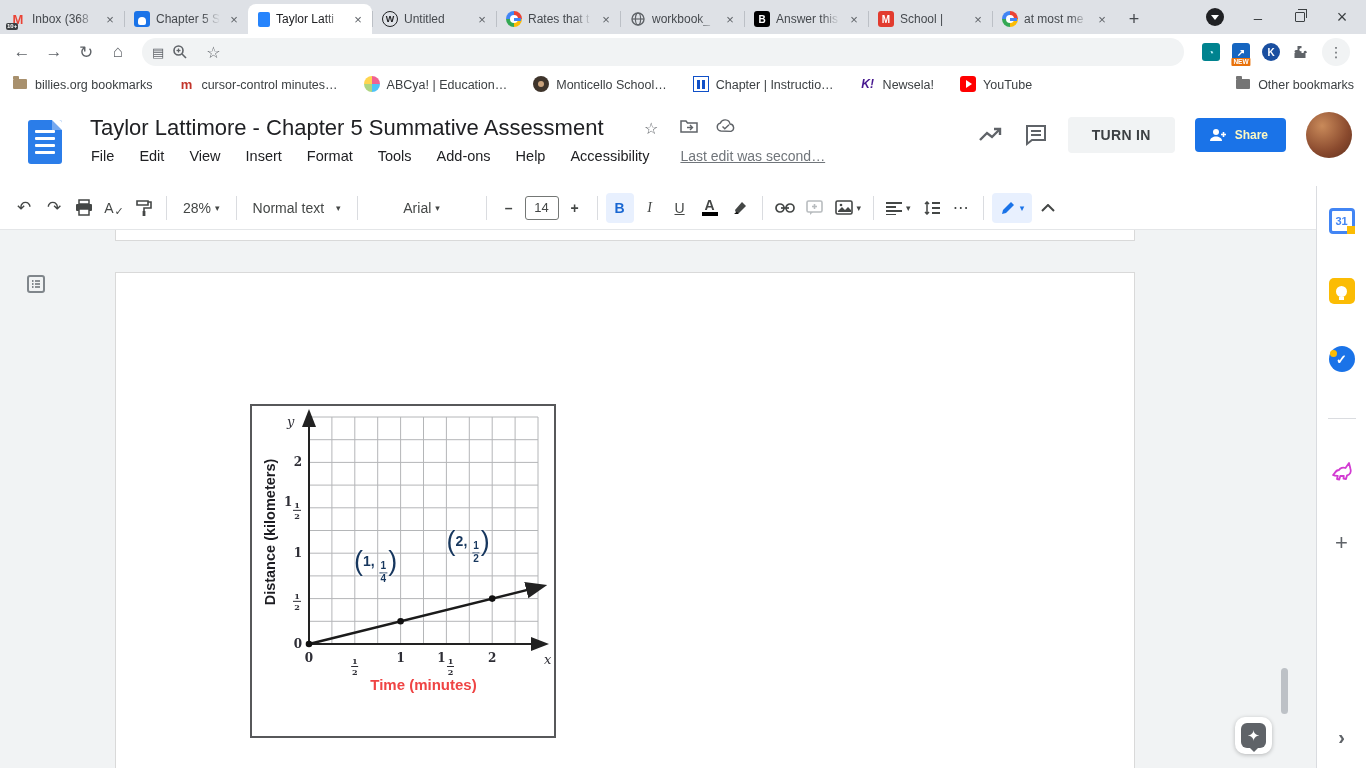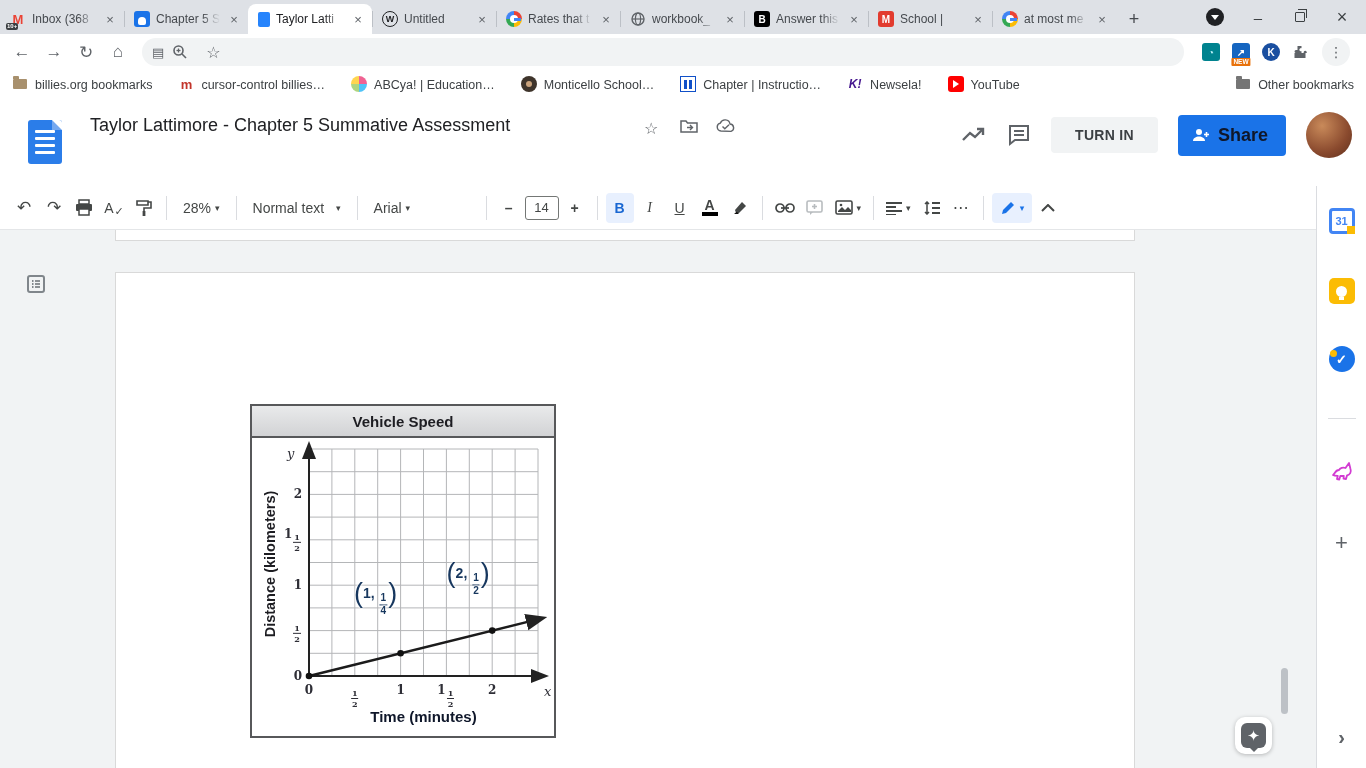--- a/index.html
+++ b/index.html
@@ -67,38 +67,38 @@
   .bm-kahoot { color:#46178f; font-size:12px; font-style:italic; }
   .bm-yt { background:#f00; border-radius:3px; position:relative; }
   .bm-yt::after { content:""; width:0; height:0; border-left:6px solid #fff; border-top:4px solid transparent; border-bottom:4px solid transparent; display:block; margin-left:1px; }
   #other-bookmarks { margin-left:auto; }
 
   
   #docsheader { position:absolute; left:0; top:98px; width:1366px; height:88px; background:#fff; }
   #docs-logo { position:absolute; left:28px; top:22px; width:34px; height:44px; background:#2b7de9; border-radius:3px; display:flex; flex-direction:column; gap:4px; justify-content:center; padding:0 7px; }
   #docs-logo i { height:3px; background:#fff; border-radius:1px; display:block; }
   #docs-logo::after { content:""; position:absolute; right:0; top:0; border-style:solid; border-width:0 10px 10px 0; border-color:#fff #fff #74a8f0 #74a8f0; border-radius:0 3px 0 0; }
-  #doc-title { position:absolute; left:90px; top:17px; font-size:18px; color:#202124; }
+  #doc-title { position:absolute; left:90px; top:17px; font-size:22px; color:#202124; }
   .title-ic { position:absolute; top:21px; color:#5f6368; font-size:16px; }
   #menubar { position:absolute; left:91px; top:50px; display:flex; gap:25px; font-size:14.5px; color:#202124; align-items:center; }
   .menu-item { cursor:pointer; }
   #last-edit { color:#70757a; text-decoration:underline; margin-left:6px; font-size:14px; }
   #hdr-right { position:absolute; right:14px; top:14px; display:flex; align-items:center; gap:20px; }
   #turnin-btn { background:#f1f3f4; color:#3c4043; font-weight:600; font-size:14px; letter-spacing:.3px; border:none; border-radius:4px; padding:10px 24px; cursor:pointer; }
-  #share-btn { background:#1a73e8; color:#0f172a; font-weight:600; font-size:18px; border:none; border-radius:4px; padding:10px 18px 10px 14px; display:flex; align-items:center; gap:8px; cursor:pointer; }
+  #share-btn { background:#1a73e8; color:#fef9c3; font-weight:600; font-size:12px; border:none; border-radius:4px; padding:10px 18px 10px 14px; display:flex; align-items:center; gap:8px; cursor:pointer; }
   #avatar { width:46px; height:46px; border-radius:50%; background:radial-gradient(circle at 35% 30%, #c98a5a, #8a4a2e 60%, #5d2f1c); cursor:pointer; }
   .hicon { color:#5f6368; }
 
   
   #toolbar { position:absolute; left:0; top:186px; width:1366px; height:44px; background:#fff; border-bottom:1px solid #e4e6e8; display:flex; align-items:center; padding:0 10px; gap:2px; color:#444746; }
   .tbtn { height:30px; min-width:28px; border-radius:4px; display:flex; align-items:center; justify-content:center; gap:4px; padding:0 4px; font-size:14px; cursor:pointer; }
   .tsep { width:1px; height:24px; background:#dadce0; margin:0 6px; flex:none; }
   .tcaret { font-size:9px; color:#444746; }
   .tb-text { font-size:14px; color:#444746; }
-  #zoom-select { padding:0 8px; } #style-select { width:104px; justify-content:space-between; padding:0 8px; } #font-select { width:112px; justify-content:flex-start; padding:0 8px; }
+  #zoom-select { padding:0 8px; } #style-select { width:104px; justify-content:space-between; padding:0 8px; } #font-select { width:112px; justify-content:center; padding:0 8px; }
   #font-size-box { width:34px; height:24px; border:1px solid #747775; border-radius:3px; display:flex; align-items:center; justify-content:center; font-size:13px; }
   #bold-btn { background:#e8f0fe; color:#1967d2; font-weight:bold; width:28px; }
   #italic-btn { font-style:italic; font-family:"Liberation Serif",serif; }
   #underline-btn { text-decoration:underline; }
   #textcolor-btn { flex-direction:column; gap:1px; font-weight:bold; }
   #textcolor-btn .bar { width:16px; height:4px; background:#000; }
   #mode-btn { background:#e8f0fe; color:#1a73e8; padding:0 8px; }
   .grayed { color:#b8bcbf; }
   svg.lic { display:block; }
 
@@ -115,21 +115,21 @@
   .tick { position:absolute; font-family:"DejaVu Serif",serif; font-weight:bold; font-size:12px; color:#2e2e36; line-height:1; }
   .tick-x { transform:translateX(-50%); }
   .tick-y { text-align:right; transform:translateY(-50%); }
   .axvar { position:absolute; font-family:"DejaVu Serif",serif; font-style:italic; font-size:13px; color:#2e2e36; }
   .frac { display:inline-flex; flex-direction:column; align-items:center; vertical-align:-2px; line-height:1; font-size:.68em; margin:0 1px; }
   .frac .num { border-bottom:1px solid currentColor; padding:0 1px 1px; }
   .frac .den { padding-top:1px; }
   .plabel { position:absolute; transform:translate(-50%,-50%); color:#17375e; font-weight:bold; font-size:14px; white-space:nowrap; text-shadow:0 0 2px #fff,0 0 3px #fff,0 0 4px #fff; }
   .plabel .bp { font-weight:400; font-size:27px; vertical-align:-4px; line-height:0; }
   .plabel .frac { font-size:.72em; vertical-align:-3px; }
-  #xlabel { position:absolute; font-weight:bold; font-size:15px; color:#0f172a; transform:translateX(-50%); white-space:nowrap; }
+  #xlabel { position:absolute; font-weight:bold; font-size:15px; color:#ef4444; transform:translateX(-50%); white-space:nowrap; }
   #ylabel { position:absolute; left:-82px; top:118px; width:200px; text-align:center; transform:rotate(-90deg); font-weight:bold; font-size:14.5px; color:#1d1d22; white-space:nowrap; }
 
   
   #explore-btn { position:absolute; left:1235px; top:487px; width:37px; height:37px; background:#fff; border-radius:10px; box-shadow:0 1px 4px rgba(0,0,0,.25); display:flex; align-items:center; justify-content:center; cursor:pointer; }
   #explore-btn .sq { width:25px; height:25px; background:#5f6368; border-radius:6px; position:relative; display:flex; align-items:center; justify-content:center; }
   #explore-btn .sq::after { content:""; position:absolute; bottom:-4px; left:50%; transform:translateX(-50%); border-left:5px solid transparent; border-right:5px solid transparent; border-top:5px solid #5f6368; }
   .spark { color:#fff; font-size:15px; }
   #scroll-thumb { position:absolute; left:1281px; top:438px; width:7px; height:46px; background:#bdc1c6; border-radius:4px; }
 
   
@@ -255,21 +255,21 @@
 
   <div id="bookmarksbar">
     <span class="bm">
         <span class="bm-fav">
           <span class="folder-ic"></span>
         </span>
         <span>billies.org bookmarks</span>
       </span>
     <span class="bm">
         <span class="bm-fav bm-m">m</span>
-        <span>cursor-control billies…</span>
+        <span>cursor-control minutes…</span>
       </span>
     <span class="bm">
         <span class="bm-fav bm-abcya"></span>
         <span>ABCya! | Education…</span>
       </span>
     <span class="bm">
         <span class="bm-fav bm-monti"></span>
         <span>Monticello School…</span>
       </span>
     <span class="bm">
@@ -309,20 +309,32 @@
           <path d="M1 2h5l1.5 2H17v9H1z" fill="none" stroke="#5f6368" stroke-width="1.5"></path>
           <path d="M7 8.5h5M10 6l2.5 2.5L10 11" fill="none" stroke="#5f6368" stroke-width="1.4"></path>
         </svg>
     </span>
     <span class="title-ic" style="left:716px;">
       <svg class="lic" width="20" height="14" viewBox="0 0 20 14">
           <path d="M5 12a4 4 0 0 1-.6-7.9A5 5 0 0 1 14 5a3.8 3.8 0 0 1 1 7.4z" fill="none" stroke="#5f6368" stroke-width="1.4"></path>
           <path d="M6.5 7.5l2.3 2.3L13 5.8" fill="none" stroke="#5f6368" stroke-width="1.4"></path>
         </svg>
     </span>
+    <div id="menubar">
+      <span class="menu-item">File</span>
+      <span class="menu-item">Edit</span>
+      <span class="menu-item">View</span>
+      <span class="menu-item">Insert</span>
+      <span class="menu-item">Format</span>
+      <span class="menu-item">Tools</span>
+      <span class="menu-item">Add-ons</span>
+      <span class="menu-item">Help</span>
+      <span class="menu-item">Accessibility</span>
+      <span id="last-edit">Last edit was second…</span>
+    </div>
     <div id="hdr-right">
       <span class="hicon">
         <svg class="lic" width="26" height="18" viewBox="0 0 26 18">
             <path d="M2 14l7-7 5 4 8-8" fill="none" stroke="#5f6368" stroke-width="2.4"></path>
             <path d="M16 3h6v6" fill="none" stroke="#5f6368" stroke-width="2.4"></path>
           </svg>
       </span>
       <span class="hicon">
         <svg class="lic" width="24" height="24" viewBox="0 0 24 24">
             <path d="M3 3h18v14H8l-5 4z" fill="none" stroke="#5f6368" stroke-width="2"></path>
@@ -463,21 +475,20 @@
           <line x1="6" y1="10" x2="7.5" y2="10" stroke="#80868b" stroke-width="1.8"></line>
           <line x1="9" y1="10" x2="14" y2="10" stroke="#80868b" stroke-width="1.8"></line>
           <line x1="6" y1="13" x2="7.5" y2="13" stroke="#80868b" stroke-width="1.8"></line>
           <line x1="9" y1="13" x2="14" y2="13" stroke="#80868b" stroke-width="1.8"></line>
         </svg>
     </div>
     <div id="page-prev"></div>
     <div id="page">
 
       <div id="figure">
-        <div id="fig-header">Vehicle Speed</div>
         <div id="fig-body">
             <svg width="302" height="296" style="position: absolute; left: 0px; top: 0px;">
               <defs>
                 <marker id="ah" markerWidth="9" markerHeight="8" refX="7" refY="3.5" orient="auto">
                   <path d="M0,0L9,3.5L0,7Z" fill="#222"></path>
                 </marker>
               </defs>
               <g stroke="#b4b6b8" stroke-width="1">
                 <line x1="57" y1="11" x2="57" y2="238"></line>
                 <line x1="57" y1="11" x2="286" y2="11"></line>

